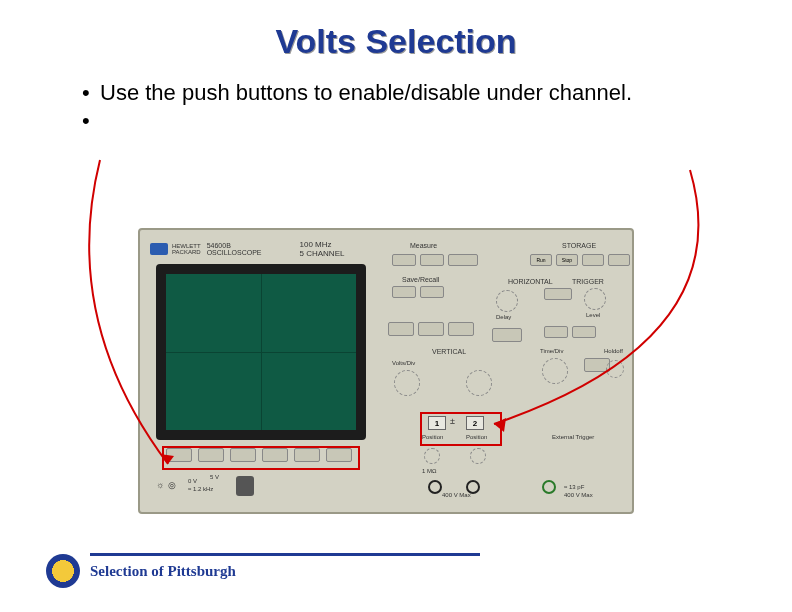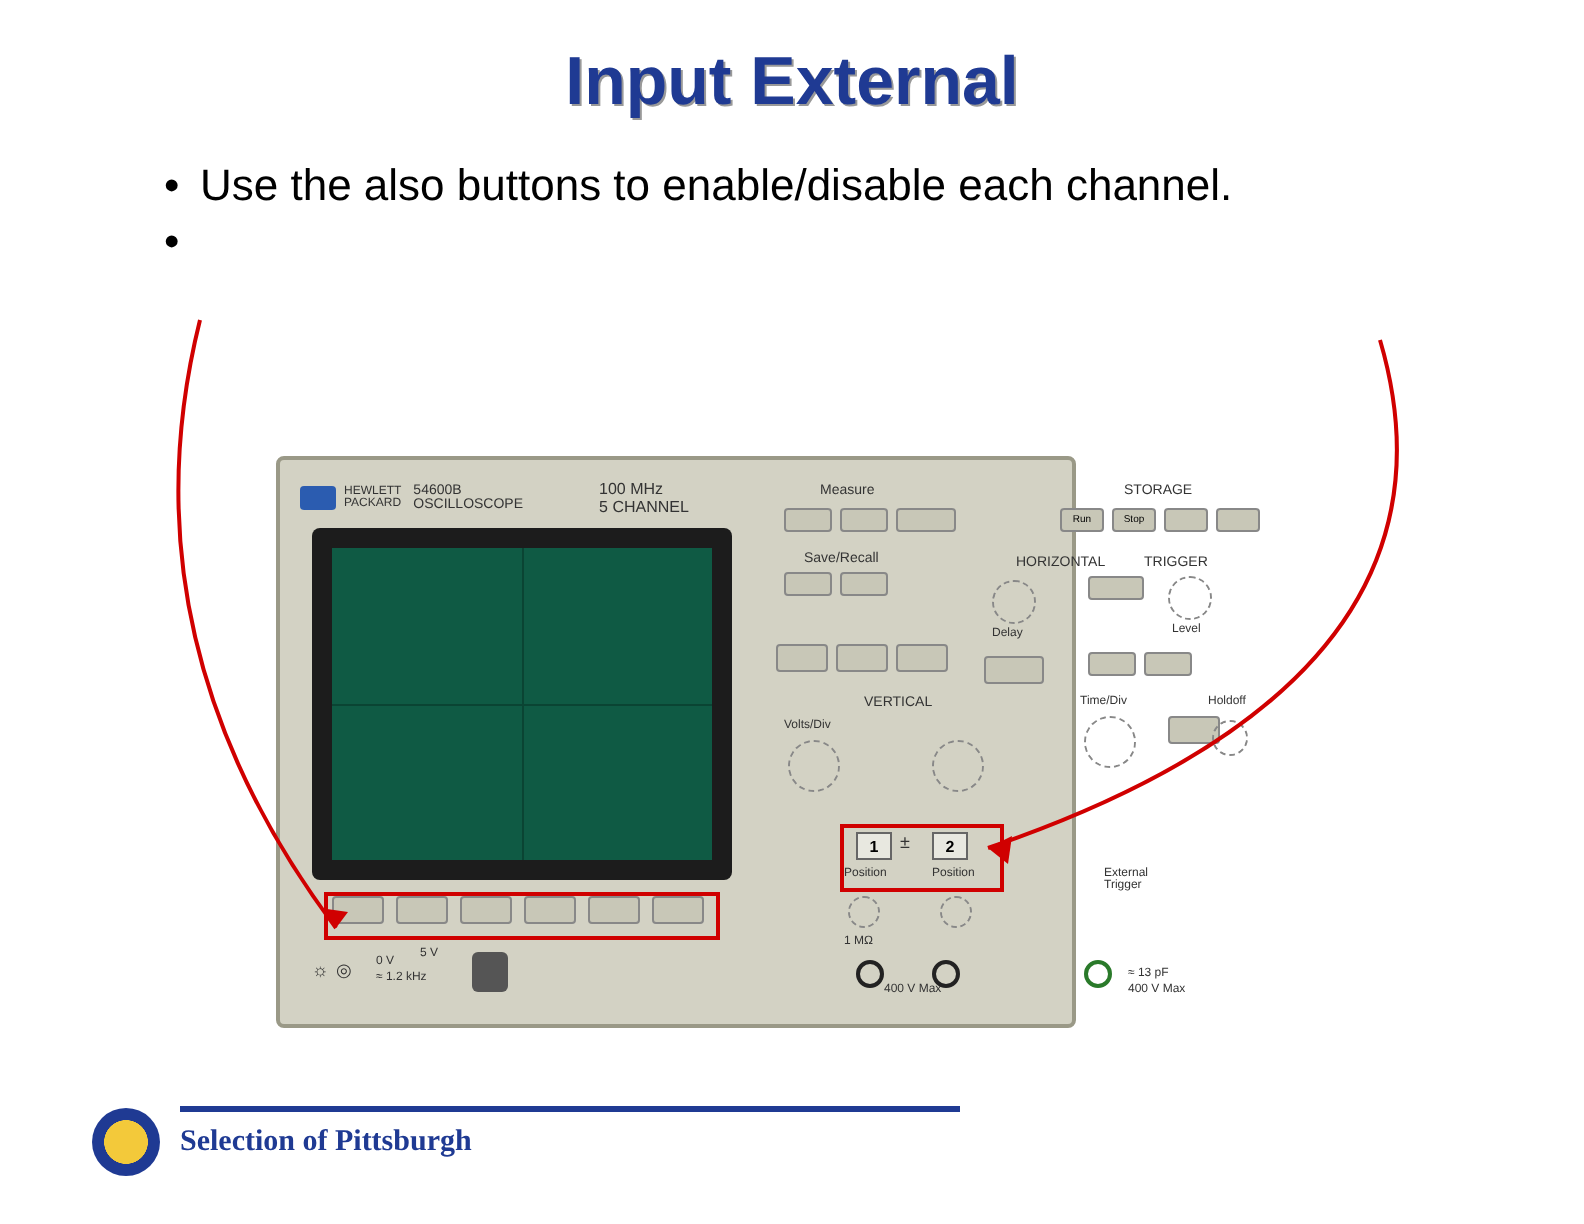--- a/index.html
+++ b/index.html
@@ -24,21 +24,21 @@
     font-size: 22px;
     color: #000;
     line-height: 1.25;
   }
   .bullets .row { display: flex; }
   .bullets .dot { width: 18px; flex-shrink: 0; }
   .scope-wrap {
     position: absolute;
     left: 138px;
     top: 228px;
-    width: 400px;
+    width: 496px;
     height: 286px;
   }
   .scope {
     width: 100%;
     height: 100%;
     background: #d3d2c4;
     border: 2px solid #9a9987;
     border-radius: 4px;
     position: relative;
   }
@@ -184,26 +184,26 @@
     left: 46px; bottom: 24px;
     width: 34px; height: 34px;
     border-radius: 50%;
     background: radial-gradient(circle, #f3c93a 0 45%, #1f3a93 46% 100%);
   }
   .small { font-size:6px; position:absolute; color:#333; }
 </style>
 </head>
 <body>
 
-<h1 class="title">Input External</h1>
+<h1 class="title">Volts Selection</h1>
 
 <div class="bullets">
   <div class="row">
     <div class="dot">•</div>
-    <div>Use the also buttons to enable/disable each channel.</div>
+    <div>Use the push buttons to enable/disable under channel.</div>
   </div>
   <div class="row">
     <div class="dot">•</div>
   </div>
 </div>
 
 <div class="scope-wrap">
   <div class="scope">
 
     <div class="scope-header">

